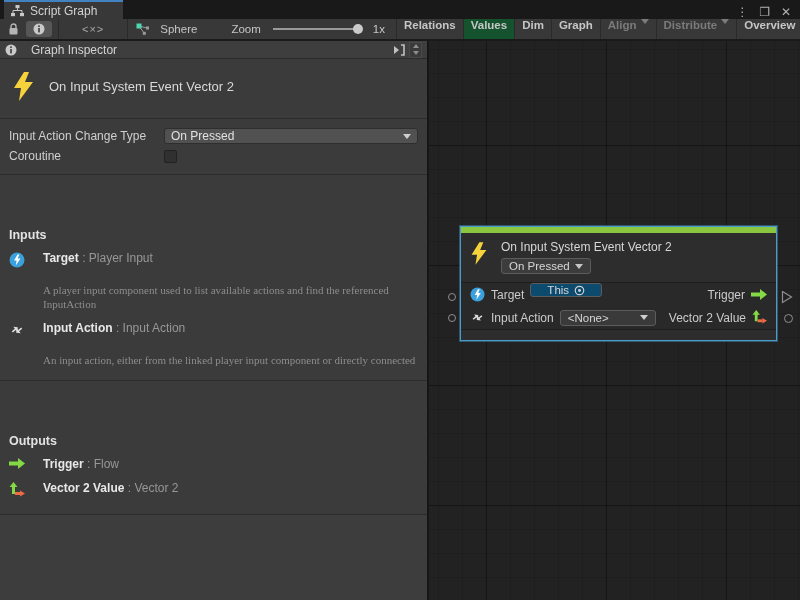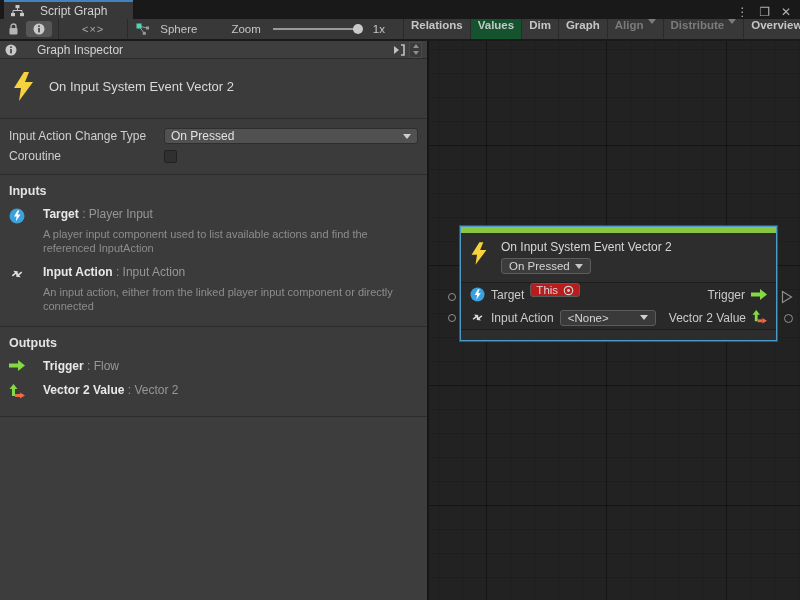--- a/index.html
+++ b/index.html
@@ -2,71 +2,71 @@
 <html><head>
 <meta charset="utf-8">
 <style>
   * { margin:0; padding:0; box-sizing:border-box; }
   html,body { width:800px; height:600px; overflow:hidden; }
   body { font-family:"Liberation Sans", sans-serif; background:#191919; color:#c6c6c6; }
   .window { position:relative; width:800px; height:600px; display:flex; flex-direction:column; }
 
   
   .tabbar { height:19px; background:#191919; display:flex; align-items:flex-end; }
-  .tab { margin-left:4px; height:19px; background:#383838; border-top:2px solid #4382c0; display:flex; align-items:center; gap:16px; padding:0 26px 0 7px; color:#d2d2d2; font-size:12px; }
+  .tab { margin-left:4px; height:19px; background:#383838; border-top:2px solid #4382c0; display:flex; align-items:center; gap:6px; padding:0 26px 0 7px; color:#d2d2d2; font-size:12px; }
   .win-controls { margin-left:auto; display:flex; align-items:center; gap:11px; padding:0 9px; color:#b4b4b4; font-size:12px; }
   .win-controls span { cursor:default; }
 
   
   .toolbar { height:22px; background:#383838; border-bottom:2px solid #1a1a1a; display:flex; align-items:stretch; font-size:11.5px; color:#c6c6c6; white-space:nowrap; }
   .tgroup { display:flex; align-items:center; border-right:1px solid #2a2a2a; }
   .tool-left { gap:5px; padding:0 6px; }
   .lock-wrap { padding:0 2px; display:flex; align-items:center; }
   .info-btn { background:#565656; border-radius:3px; padding:2px 7px; display:flex; align-items:center; }
   .code-btn { padding:0 23px; color:#a8a8a8; font-size:11px; letter-spacing:1px; }
   .sphere-group { gap:10px; padding:0 12px 0 8px; border-right:none; }
-  .zoom-group { gap:12px; padding:0 18px 0 22px; flex:1; border-right:1px solid #2a2a2a; }
+  .zoom-group { gap:12px; padding:0 11px 0 22px; flex:1; border-right:1px solid #2a2a2a; }
   .zoom-line { width:88px; height:2px; background:#9a9a9a; position:relative; }
   .zoom-handle { position:absolute; right:-2px; top:-4px; width:10px; height:10px; border-radius:50%; background:#cacaca; }
   .tbtn { display:flex; align-items:flex-start; gap:4px; padding:0 7px; border-right:1px solid #2a2a2a;font-weight:bold; }
   .tbtn.active { background:#14532d; }
   .tbtn.disabled { color:#7b7b7b; }
   .tbtn:last-child { border-right:none; }
   .caret-down { width:0; height:0; border-left:4px solid transparent; border-right:4px solid transparent; border-top:5px solid #c6c6c6; }
   .tbtn.disabled .caret-down { border-top-color:#7b7b7b; }
 
   
   .content { flex:1; display:flex; min-height:0; }
 
   
   .inspector { width:429px; background:#3b3b3b; border-right:2px solid #161616; display:flex; flex-direction:column; font-size:12px; }
-  .insp-header { height:18px; background:#3e3e3e; border-bottom:1px solid #2a2a2a; display:flex; align-items:center; gap:20px; padding:0 5px; color:#d2d2d2; }
+  .insp-header { height:18px; background:#3e3e3e; border-bottom:1px solid #2a2a2a; display:flex; align-items:center; gap:14px; padding:0 5px; color:#d2d2d2; }
   .insp-header-right { margin-left:auto; display:flex; align-items:center; gap:3px; }
   .spinner { width:13px; height:16px; border:1px solid #4a4a4a; background:#3a3a3a; display:flex; flex-direction:column; align-items:center; justify-content:center; gap:3px; }
   .tri-up { width:0; height:0; border-left:3px solid transparent; border-right:3px solid transparent; border-bottom:4px solid #8e8e8e; }
   .tri-dn { width:0; height:0; border-left:3px solid transparent; border-right:3px solid transparent; border-top:4px solid #8e8e8e; }
 
   .node-title-block { display:flex; align-items:center; gap:14px; padding:12px 10px 16px 12px; border-bottom:1px solid #2c2c2c; }
   .node-title-text { font-size:13px; color:#d8d8d8; }
 
   .fields { padding:7px 9px 8px; border-bottom:1px solid #2c2c2c; }
   .field-row { display:flex; align-items:center; height:20px; }
   .field-label { width:155px; color:#cfcfcf; }
   .dropdown { flex:1; height:16px; background:#515151; border:1px solid #2e2e2e; border-radius:3px; display:flex; align-items:center; padding:0 6px; color:#e2e2e2; }
   .dropdown .caret-down { margin-left:auto; border-top-color:#cfcfcf; }
   .checkbox { width:13px; height:13px; background:#303030; border:1px solid #212121; border-radius:2px; }
 
   .section { padding:9px 9px 4px; border-bottom:1px solid #2c2c2c; }
-  .section-header { font-weight:bold; font-size:12.5px; color:#e2e2e2; margin-bottom:9px; }
+  .section-header { font-weight:bold; font-size:12.5px; color:#e2e2e2; margin-bottom:9px;margin-top:44px; }
   .io-item { display:flex; gap:18px; margin-bottom:9px; }
   .io-icon { width:16px; flex:0 0 16px; padding-top:1px; }
   .io-text { max-width:382px; }
   .io-name { font-weight:bold; color:#e8e8e8; }
   .io-type, .io-sep { color:#979797; }
-  .io-desc { color:#8d8d8d; font-size:11px; line-height:1.3; margin-top:6px; }
+  .io-desc { color:#8d8d8d; font-size:11px; line-height:1.3; margin-top:18px;font-family:Liberation Serif, serif; }
   .insp-rest { flex:1; background:#3d3d3d; }
 
   
   .canvas { flex:1; position:relative; background-color:#222222;
     background-image:
       linear-gradient(rgba(0,0,0,0.30) 1px, transparent 1px),
       linear-gradient(90deg, rgba(0,0,0,0.30) 1px, transparent 1px),
       linear-gradient(rgba(0,0,0,0.12) 1px, transparent 1px),
       linear-gradient(90deg, rgba(0,0,0,0.12) 1px, transparent 1px);
     background-size:120px 120px, 120px 120px, 24px 24px, 24px 24px;
@@ -76,21 +76,21 @@
   
   .node { position:absolute; left:31px; top:185px; width:317px; background:#292929; border:1px solid #4a9bc9; box-shadow:0 0 0 1px rgba(74,155,201,0.45); }
   .node-greenbar { height:6px; }
   .node-header { background:#2d2d2d; display:flex; gap:13px; padding:7px 10px 8px 9px; border-bottom:1px solid #1e1e1e; }
   .nh-col { display:flex; flex-direction:column; gap:4px; }
   .nh-title { font-size:12px; color:#d6d6d6; }
   .chip { display:inline-flex; align-items:center; gap:5px; background:#3c3c3c; border:1px solid #5c5c5c; border-radius:3px; padding:1px 7px; font-size:11.5px; color:#d6d6d6; align-self:flex-start; }
   .node-body { background:#292929; }
   .prow { display:flex; align-items:center; height:23px; padding:0 9px; gap:6px; font-size:12px; color:#cbcbcb; }
   .prow .spacer { flex:1; }
-  .chip.mini { padding:0 5px; background:#b91c1c; }
+  .chip.mini { padding:0 16px; background:#0c4a6e; }
   .dd-none { display:inline-flex; align-items:center; background:#3a3a3a; border:1px solid #5c5c5c; border-radius:3px; padding:1px 7px; font-size:11.5px; color:#d6d6d6; width:96px; }
   .dd-none .caret-down { margin-left:auto; border-top-color:#cfcfcf; }
   .node-footer { height:11px; background:#2d2d2d; border-top:1px solid #1e1e1e; }
 
   .port-circle { position:absolute; width:8px; height:8px; border:1px solid #8f8f8f; border-radius:50%; }
   .ext-icon { position:absolute; }
 </style>
 </head>
 <body>
 

